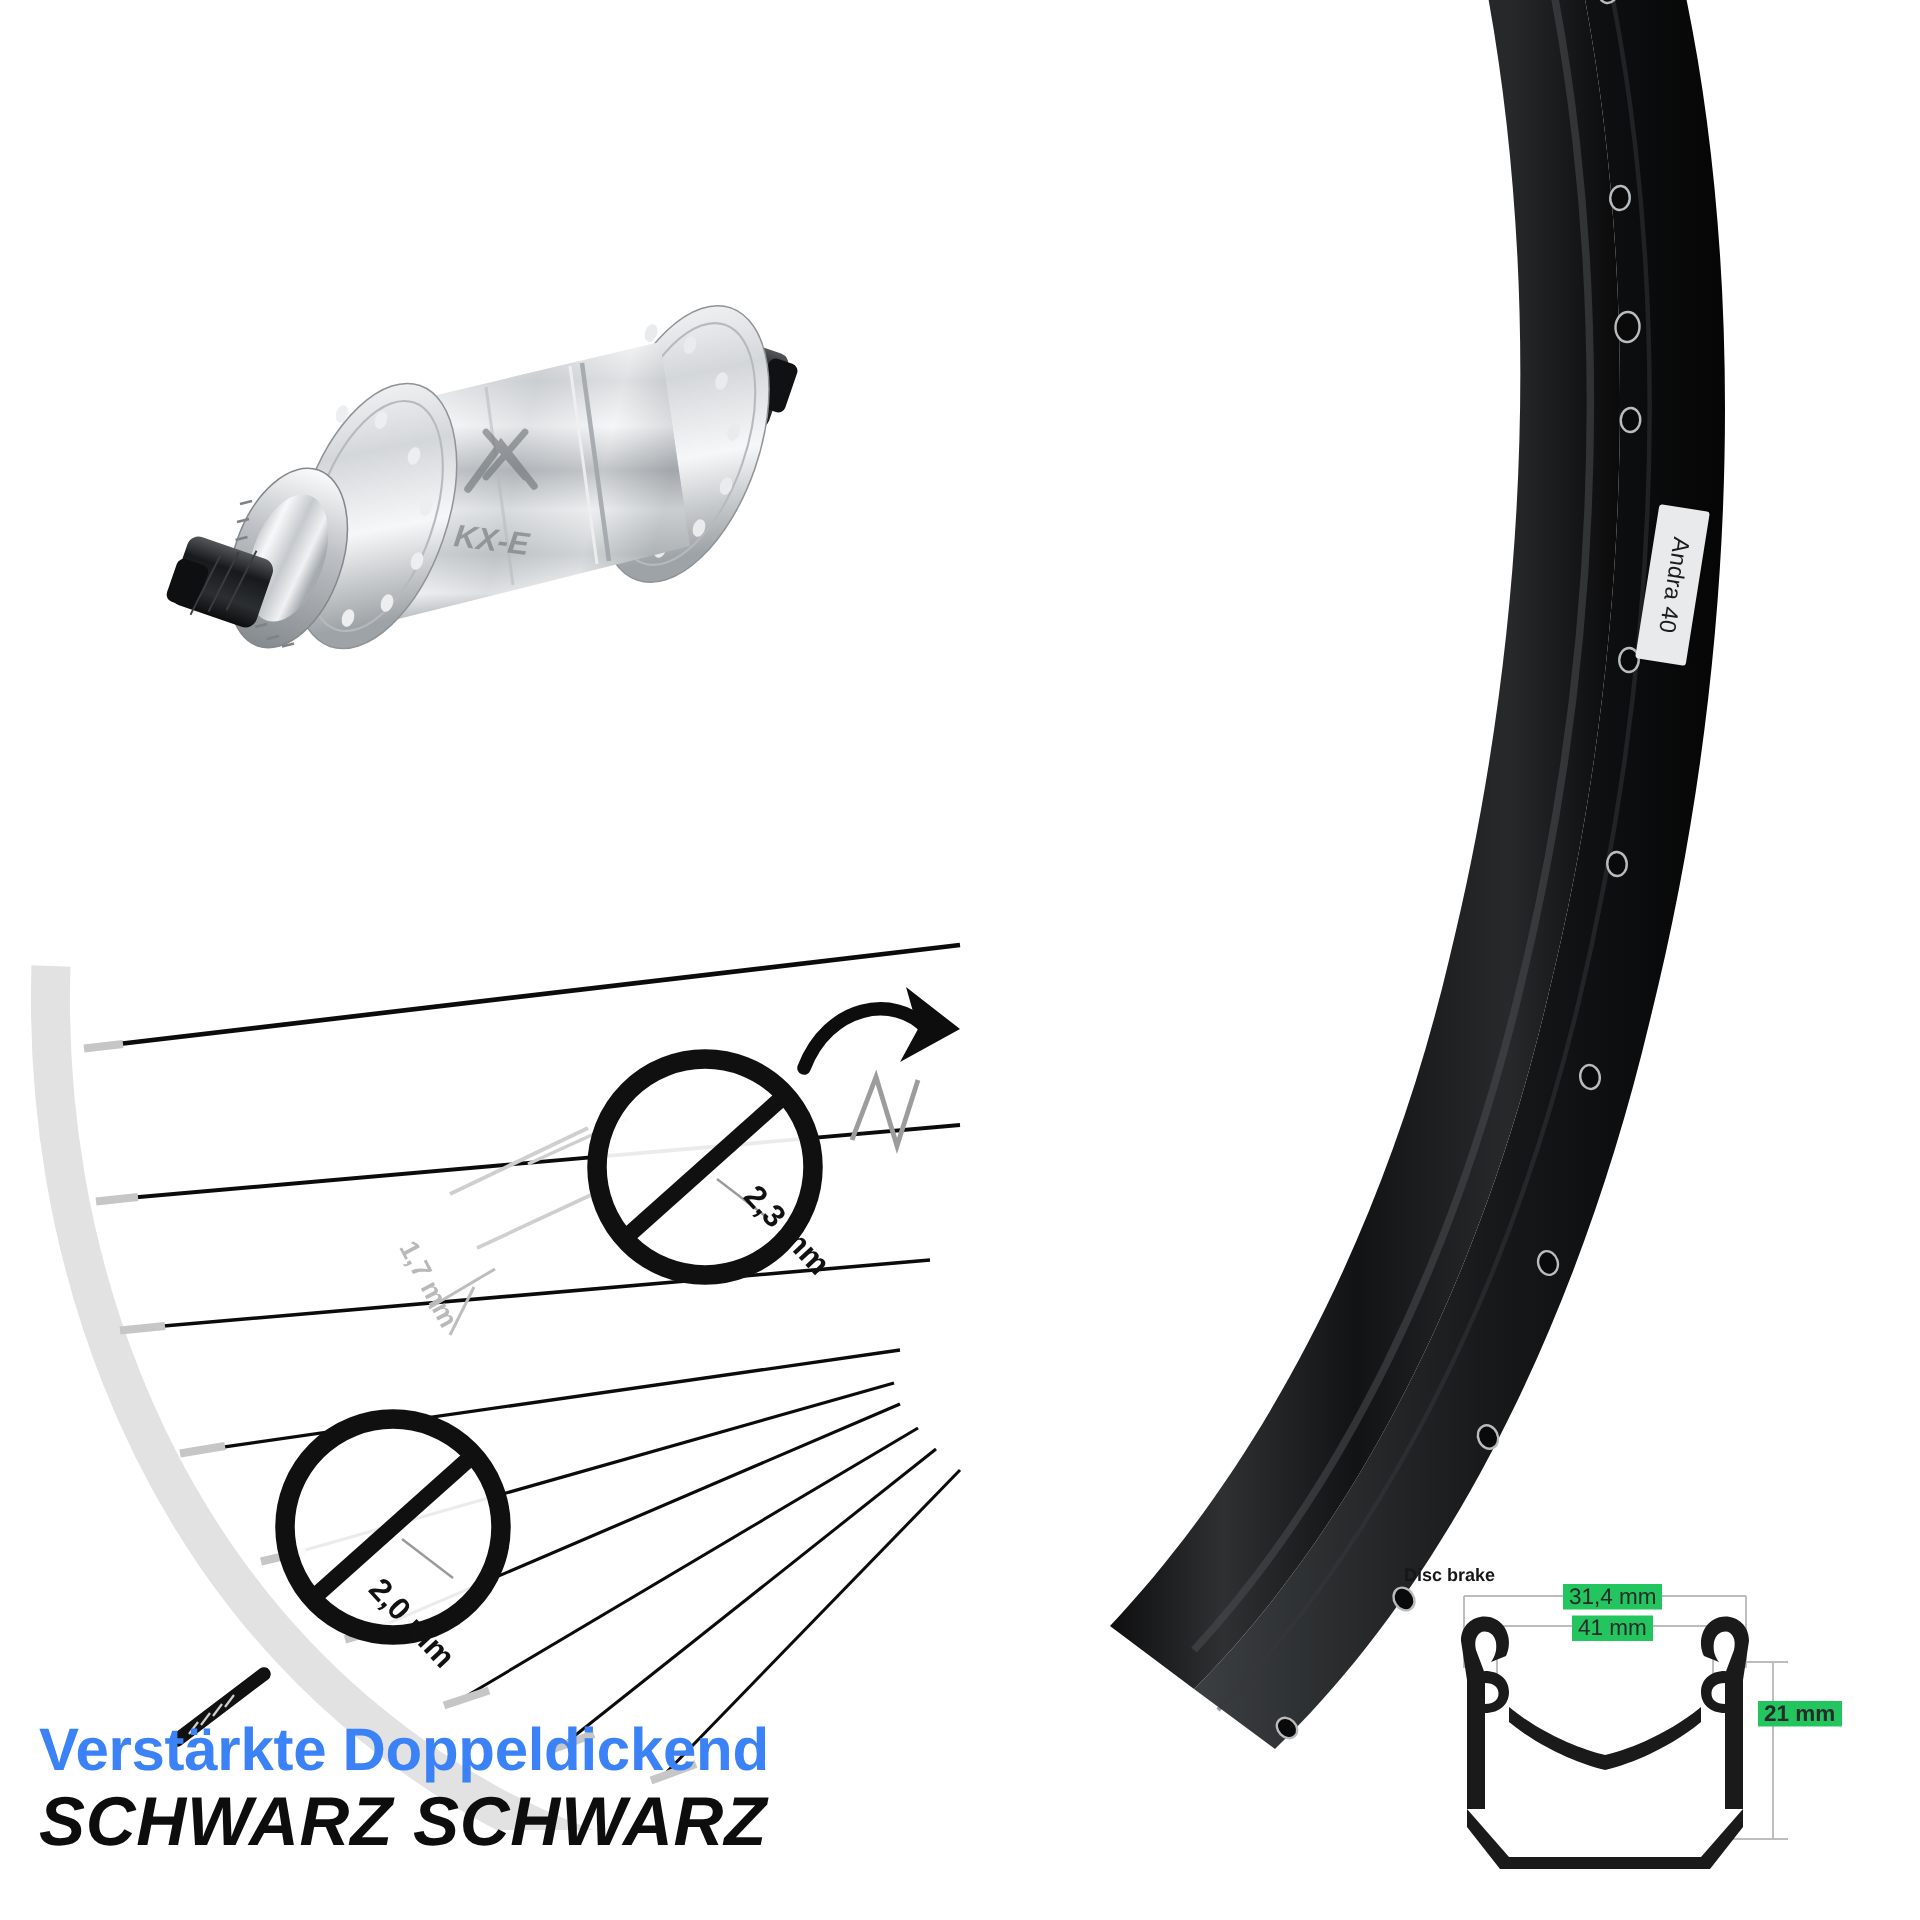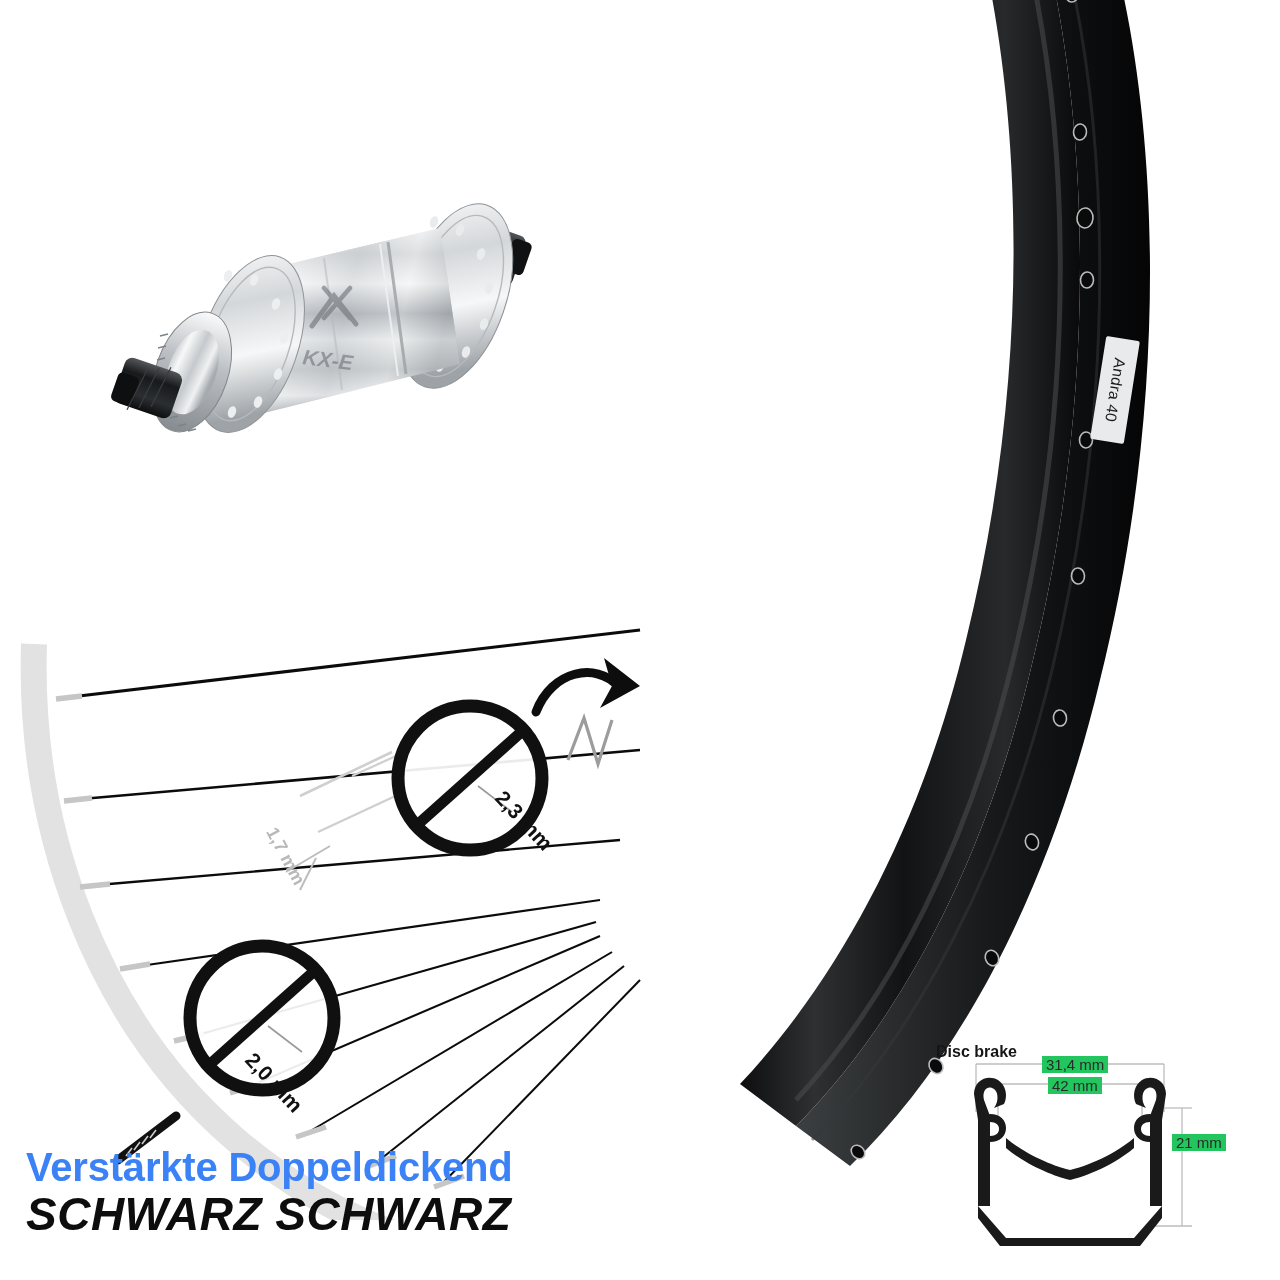--- a/index.html
+++ b/index.html
@@ -128,35 +128,35 @@
     top: 1030px;
     width: 360px;
     height: 250px;
   }
   .xsec-title {
     position: absolute;
     left: 936px;
     top: 1043px;
     font-family: "Liberation Sans", sans-serif;
     font-weight: bold;
-    font-size: 16px;
+    font-size: 12px;
     color: #161616;
   }
   .dim {
     position: absolute;
     font-family: "Liberation Sans", sans-serif;
     font-size: 15px;
     color: #2a2a2a;
     background: #22c55e;
     padding: 0 4px;
     white-space: nowrap;
   }
   .dim-outer { left: 1042px; top: 1056px; }
   .dim-inner { left: 1048px; top: 1077px; }
-  .dim-height { left: 1172px; top: 1134px; }
+  .dim-height { left: 1172px; top: 1134px; font-weight: bold; }
 </style>
 </head>
 <body>
 
 <div id="stage">
 
   <div class="hub-wrap">
     <svg width="470" height="300" viewBox="0 0 470 300">
       <defs>
         <linearGradient id="alu" x1="0" y1="0" x2="0" y2="1">
@@ -533,16 +533,16 @@
                  L 242,188
                  L 220,216
                  L 80,216
                  L 58,188
                  Z"></path>
       </g>
     </svg>
   </div>
 
   <div class="dim dim-outer">31,4 mm</div>
-  <div class="dim dim-inner">42 mm</div>
+  <div class="dim dim-inner">41 mm</div>
   <div class="dim dim-height">21 mm</div>
 
 </div>
 
 </body></html>

